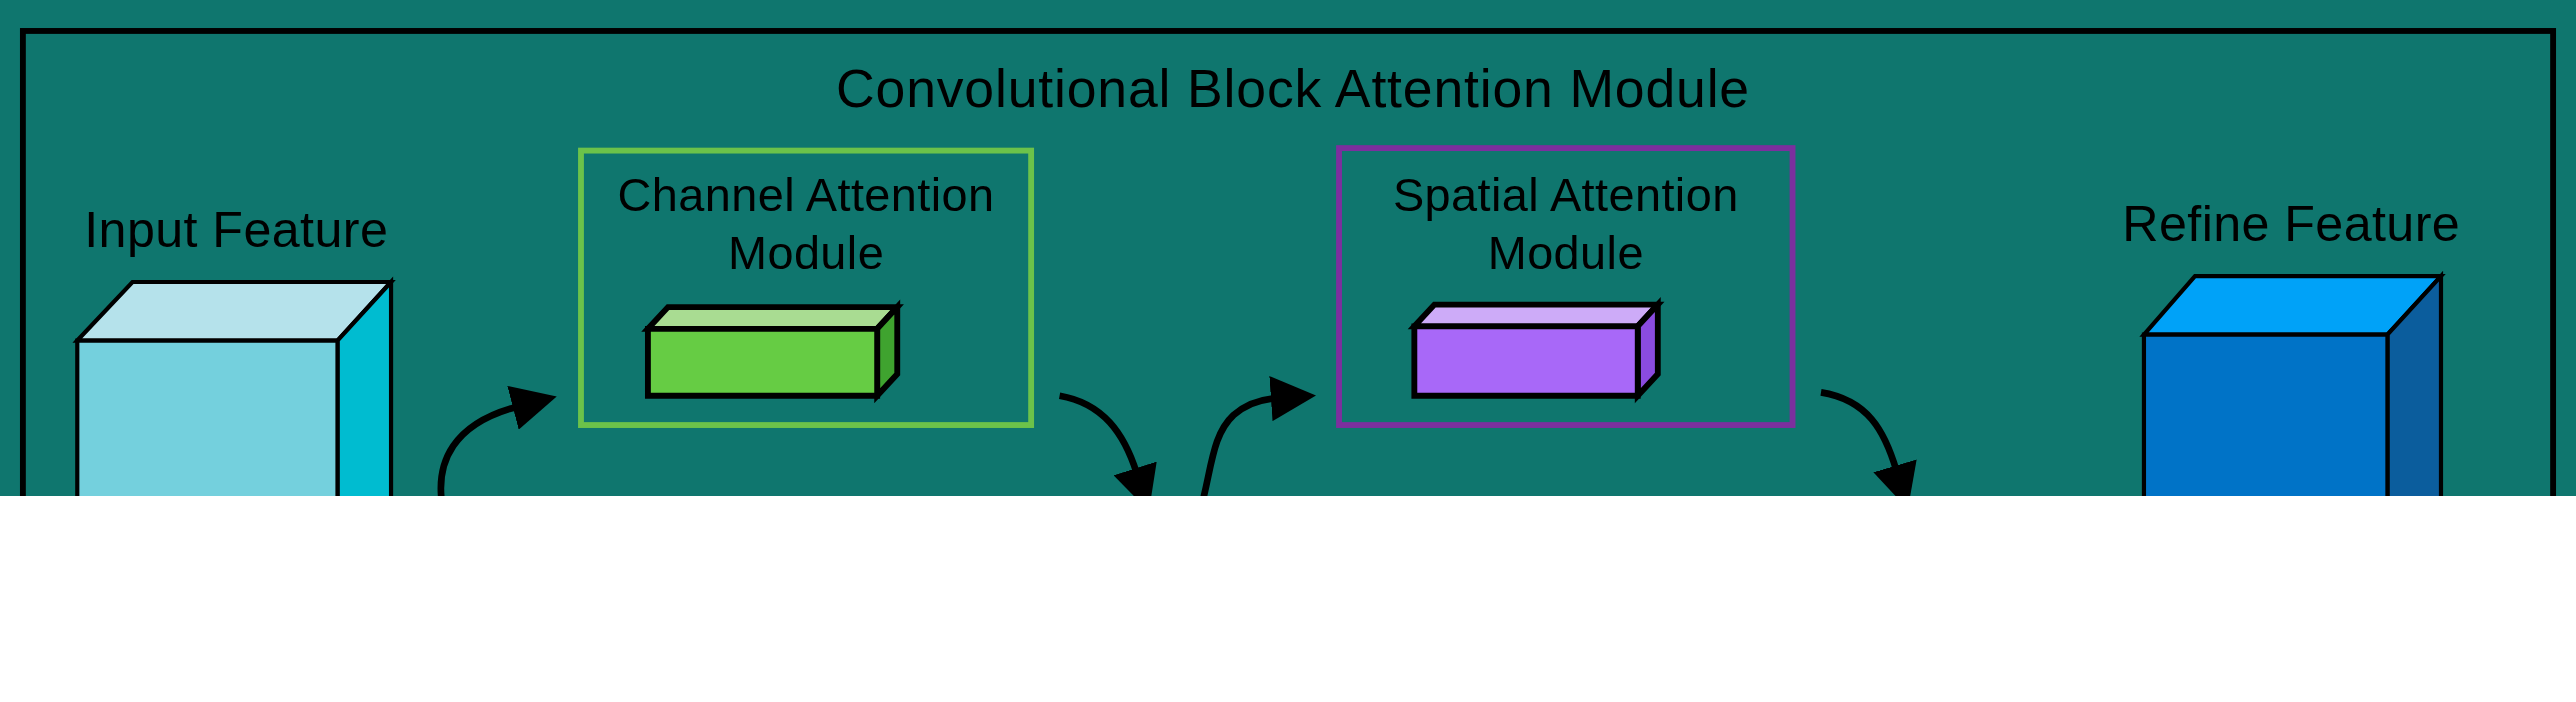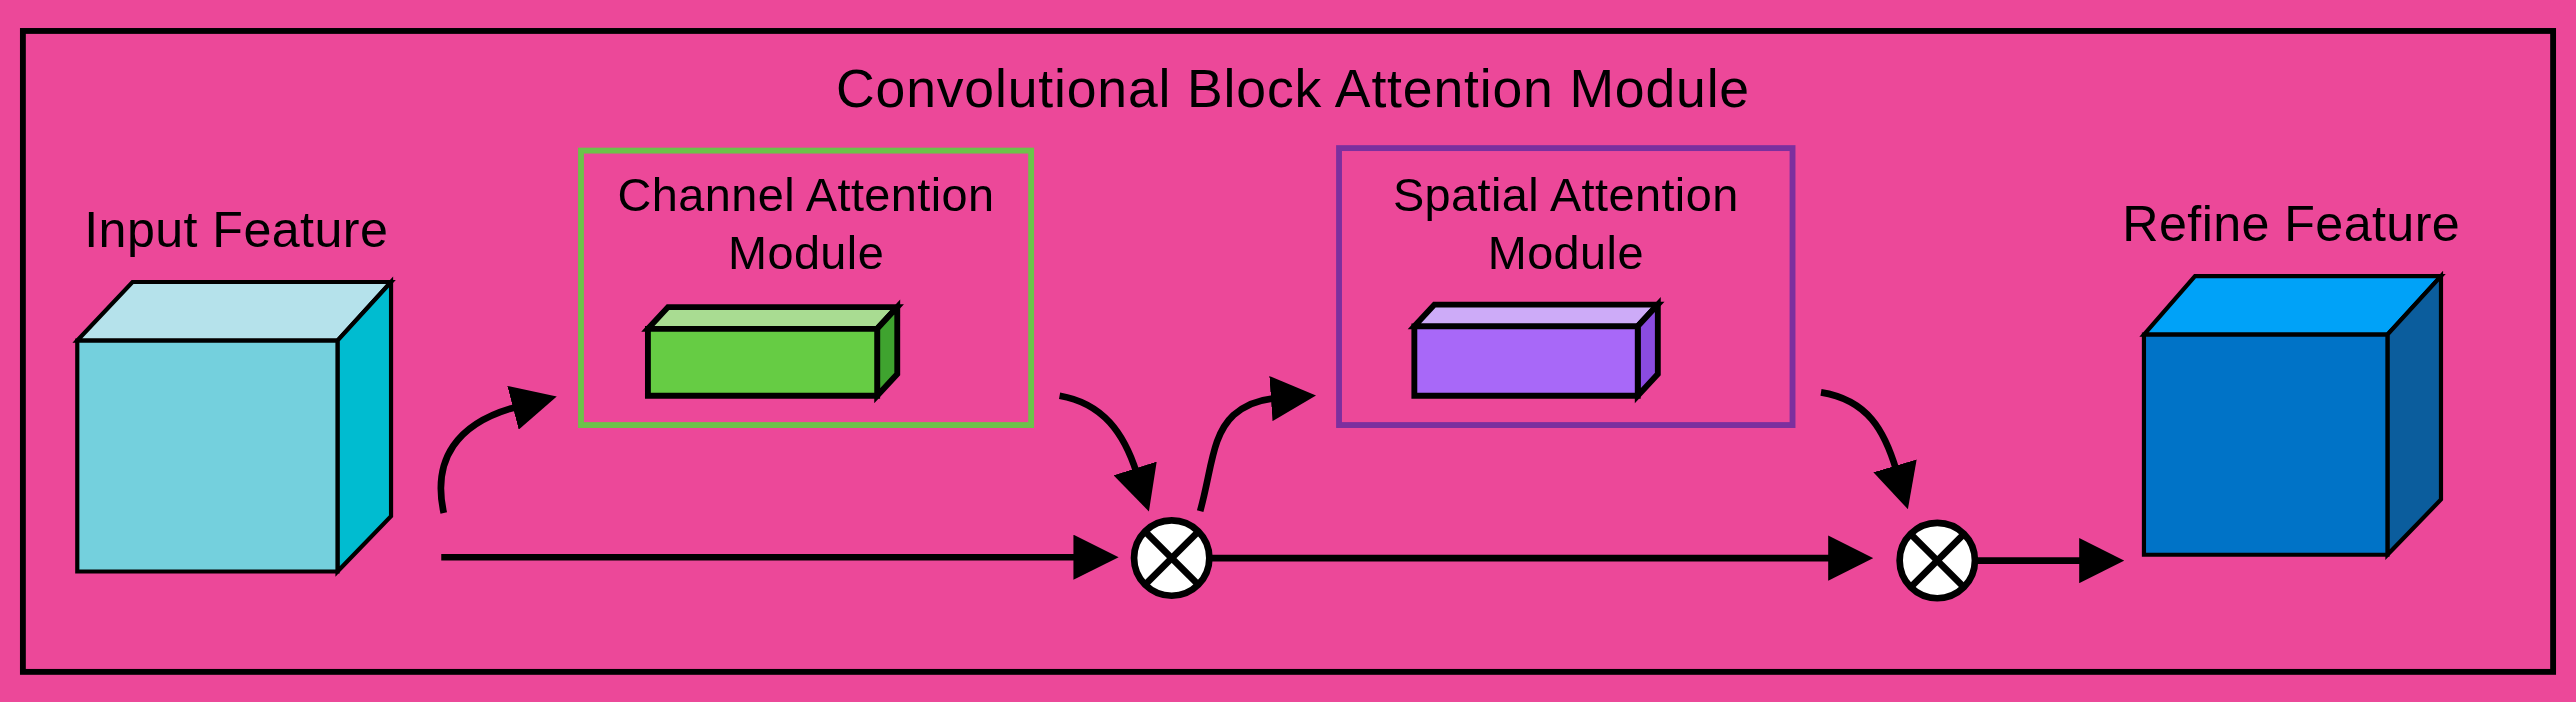--- a/index.html
+++ b/index.html
@@ -1,16 +1,16 @@
 <!DOCTYPE html>
 <html style="font-size:13.4px"><head>
 <meta charset="utf-8">
 <style>
   html,body{margin:0;padding:0;background:#ffffff;}
-  .stage{position:relative;width:2576px;height:702px;background:#ec4899;overflow:hidden;}
+  .stage{position:relative;width:2576px;height:496px;background:#0f766e;overflow:hidden;}
   svg{position:absolute;left:0;top:0;display:block;}
   text{font-family:"Liberation Sans","DejaVu Sans",sans-serif;fill:#000;}
   .t-title{font-size:64px;letter-spacing:1px;}
   .t-label{font-size:60px;letter-spacing:0.5px;}
   .t-mod{font-size:56px;letter-spacing:0.5px;}
   .anchor-mid{text-anchor:middle;}
   .shape{stroke:#000000;stroke-width:5;}
   .slab{stroke:#000000;stroke-width:7;}
   .frame{fill:none;stroke-width:7;}
   .flow{fill:none;stroke:#000000;stroke-width:8;}

